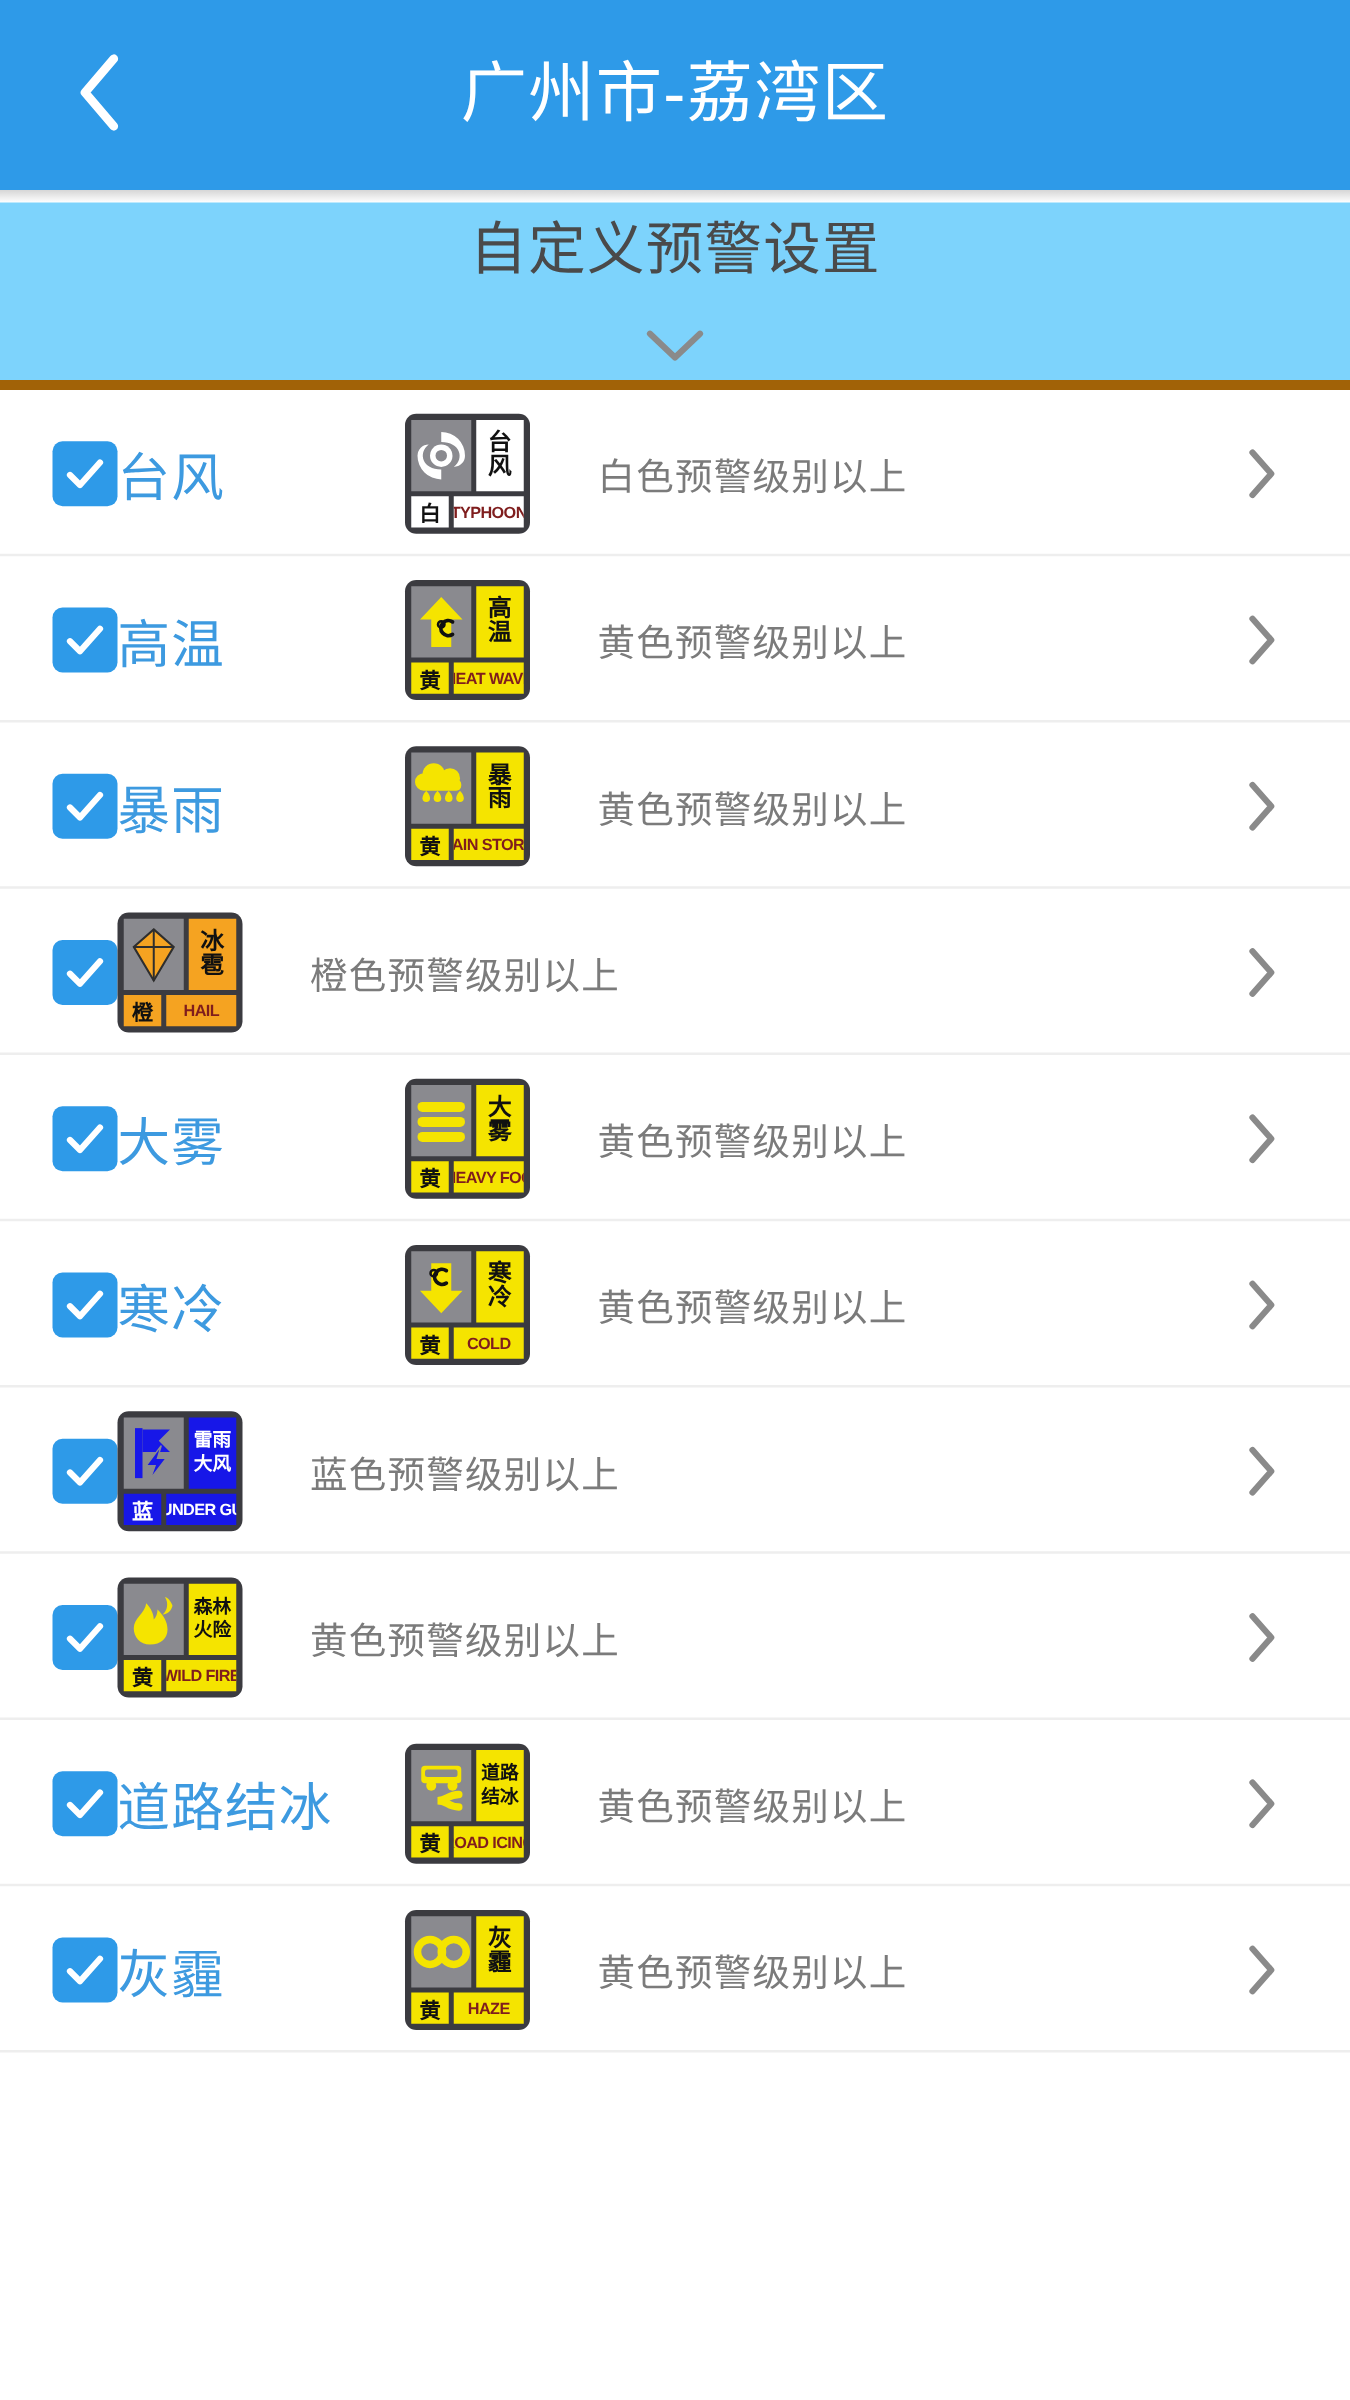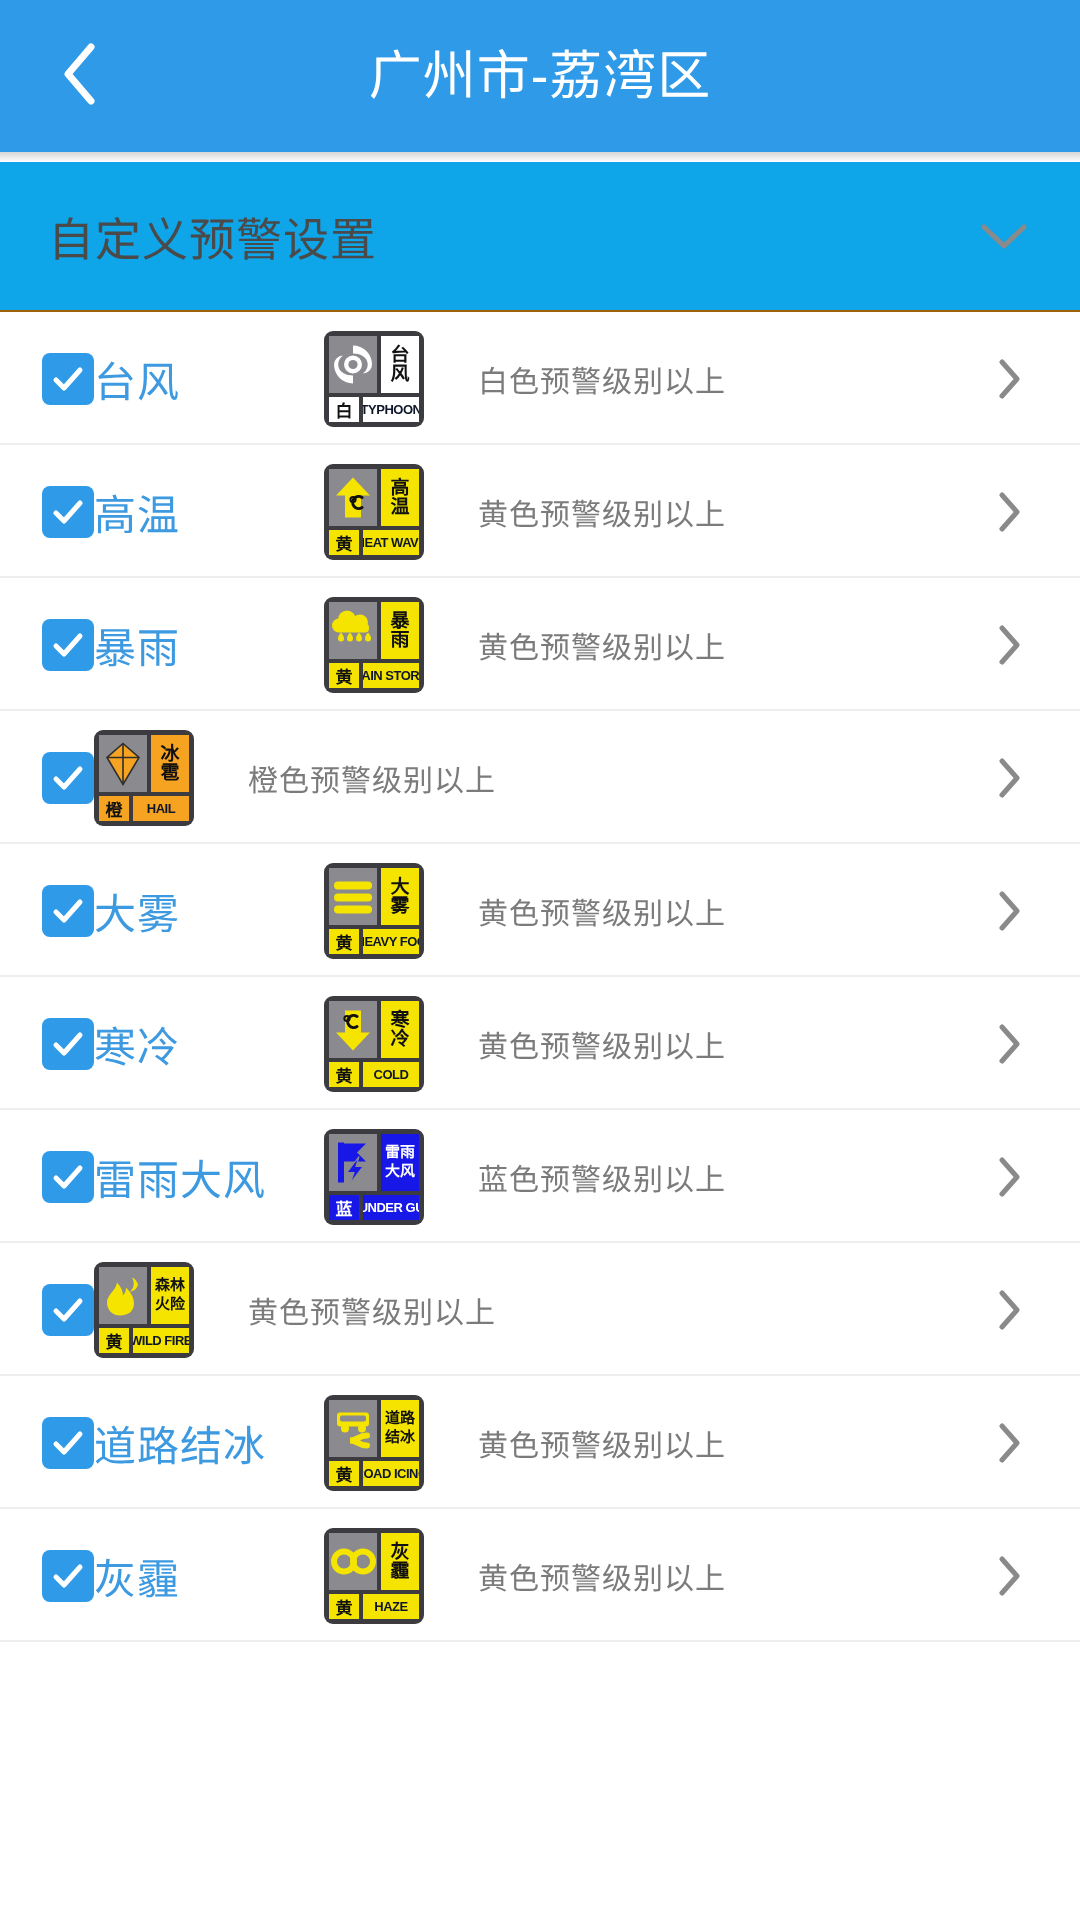--- a/index.html
+++ b/index.html
@@ -52,23 +52,24 @@
     background: linear-gradient(to bottom, rgba(0,0,0,0.16), rgba(0,0,0,0));
   }
 
   
   .section-header {
     height: 150px;
     display: flex;
     align-items: center;
     padding: 0 48px;
     box-sizing: border-box;
-    background: #0ea5e9;
-    border-bottom: 2px solid #a16207;
+    background: #7dd3fc;
+    border-bottom: 8px solid #a16207;
     cursor: pointer;
+    flex-direction: column;
   }
   .section-title {
     flex: 1;
     font-size: 46px;
     color: #4a4a4a;
     letter-spacing: 1px;
   }
   .expand-icon {
     width: 56px;
     height: 56px;
@@ -184,21 +185,21 @@
     font-family: "DejaVu Sans", sans-serif;
   }
   .sign-en {
     flex: 1 1 auto;
     display: flex;
     align-items: center;
     justify-content: center;
     font-size: 13px;
     font-weight: 700;
     letter-spacing: -0.5px;
-    color: #0f172a;
+    color: #7f1d1d;
     font-family: "Liberation Sans", sans-serif;
     white-space: nowrap;
     overflow: hidden;
   }
   
   .sign[data-color="white"] .sign-cn,
   .sign[data-color="white"] .sign-level,
   .sign[data-color="white"] .sign-en { background: #ffffff; }
   .sign[data-color="yellow"] .sign-cn,
   .sign[data-color="yellow"] .sign-level,
@@ -455,21 +456,20 @@
           <polyline points="8,7 23,24 8,41" fill="none" stroke="#8a8a8a" stroke-width="5" stroke-linecap="round" stroke-linejoin="round"></polyline>
         </svg>
       </div>
     </div>
     <div class="row">
       <div class="checkbox">
         <svg width="38" height="38" viewBox="0 0 38 38">
           <polyline points="7,20 15,28 31,10" fill="none" stroke="#ffffff" stroke-width="5" stroke-linecap="round" stroke-linejoin="round"></polyline>
         </svg>
       </div>
-      <div class="row-label">雷雨大风</div>
       <div class="sign" data-color="blue">
         <div class="sign-top">
           <div class="sign-pic">
             <svg viewBox="0 0 48 48" width="100%" height="100%">
     <rect x="9" y="4" width="6" height="40" fill="#1717e8"></rect>
     <path d="M15 5h22l-9 9 9 9H15z" fill="#1717e8"></path>
     <path d="M30 18 18 34h7l-4 11 13-17h-7z" fill="#1717e8" stroke="#8a8a8f" stroke-width="1.2"></path>
   </svg>
           </div>
           <div class="sign-cn">

